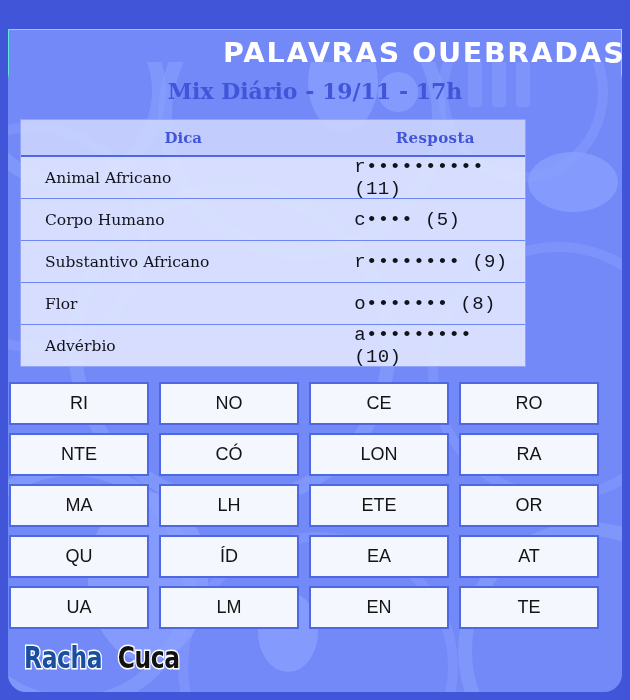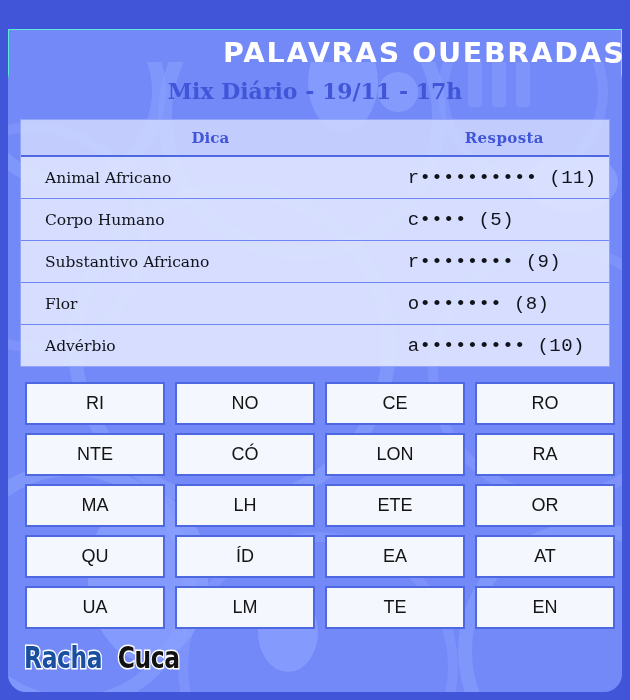--- a/index.html
+++ b/index.html
@@ -104,21 +104,21 @@
     font-weight: bold;
     font-size: 22px;
     z-index: 5;
   }
 
   
   #clue-table {
     position: absolute;
     left: 12px;
     top: 57px;
-    width: 590px;
+    width: 506px;
     z-index: 5;
     box-sizing: border-box;
     background: rgba(233,237,255,0.72);
     border: 1px solid rgba(110,134,245,0.6);
   }
   #clue-head {
     display: flex;
     height: 35px;
     align-items: center;
     background: rgba(190,203,255,0.55);
@@ -156,21 +156,21 @@
     font-size: 19px;
     color: #11131a;
     letter-spacing: 0.4px;
   }
   #clue-head .col-clue { padding-left: 0; }
   #clue-head .col-ans  { padding-left: 0; }
 
   
   #tile-grid {
     position: absolute;
-    left: 17px;
+    left: 1px;
     top: 320px;
     width: 590px;
     z-index: 5;
     display: grid;
     grid-template-columns: repeat(4, 1fr);
     grid-auto-rows: 43px;
     column-gap: 10px;
     row-gap: 8px;
   }
   .tile {
@@ -281,22 +281,22 @@
       <div class="tile">MA</div>
       <div class="tile">LH</div>
       <div class="tile">ETE</div>
       <div class="tile">OR</div>
       <div class="tile">QU</div>
       <div class="tile">ÍD</div>
       <div class="tile">EA</div>
       <div class="tile">AT</div>
       <div class="tile">UA</div>
       <div class="tile">LM</div>
+      <div class="tile">EN</div>
       <div class="tile">TE</div>
-      <div class="tile">EN</div>
     </div>
 
     <div id="footer-logo">
       <span class="logo-part" id="logo-racha">Racha</span><span class="logo-part" id="logo-cuca">Cuca</span>
     </div>
 
   </div>
 </div>
 
 </body></html>

